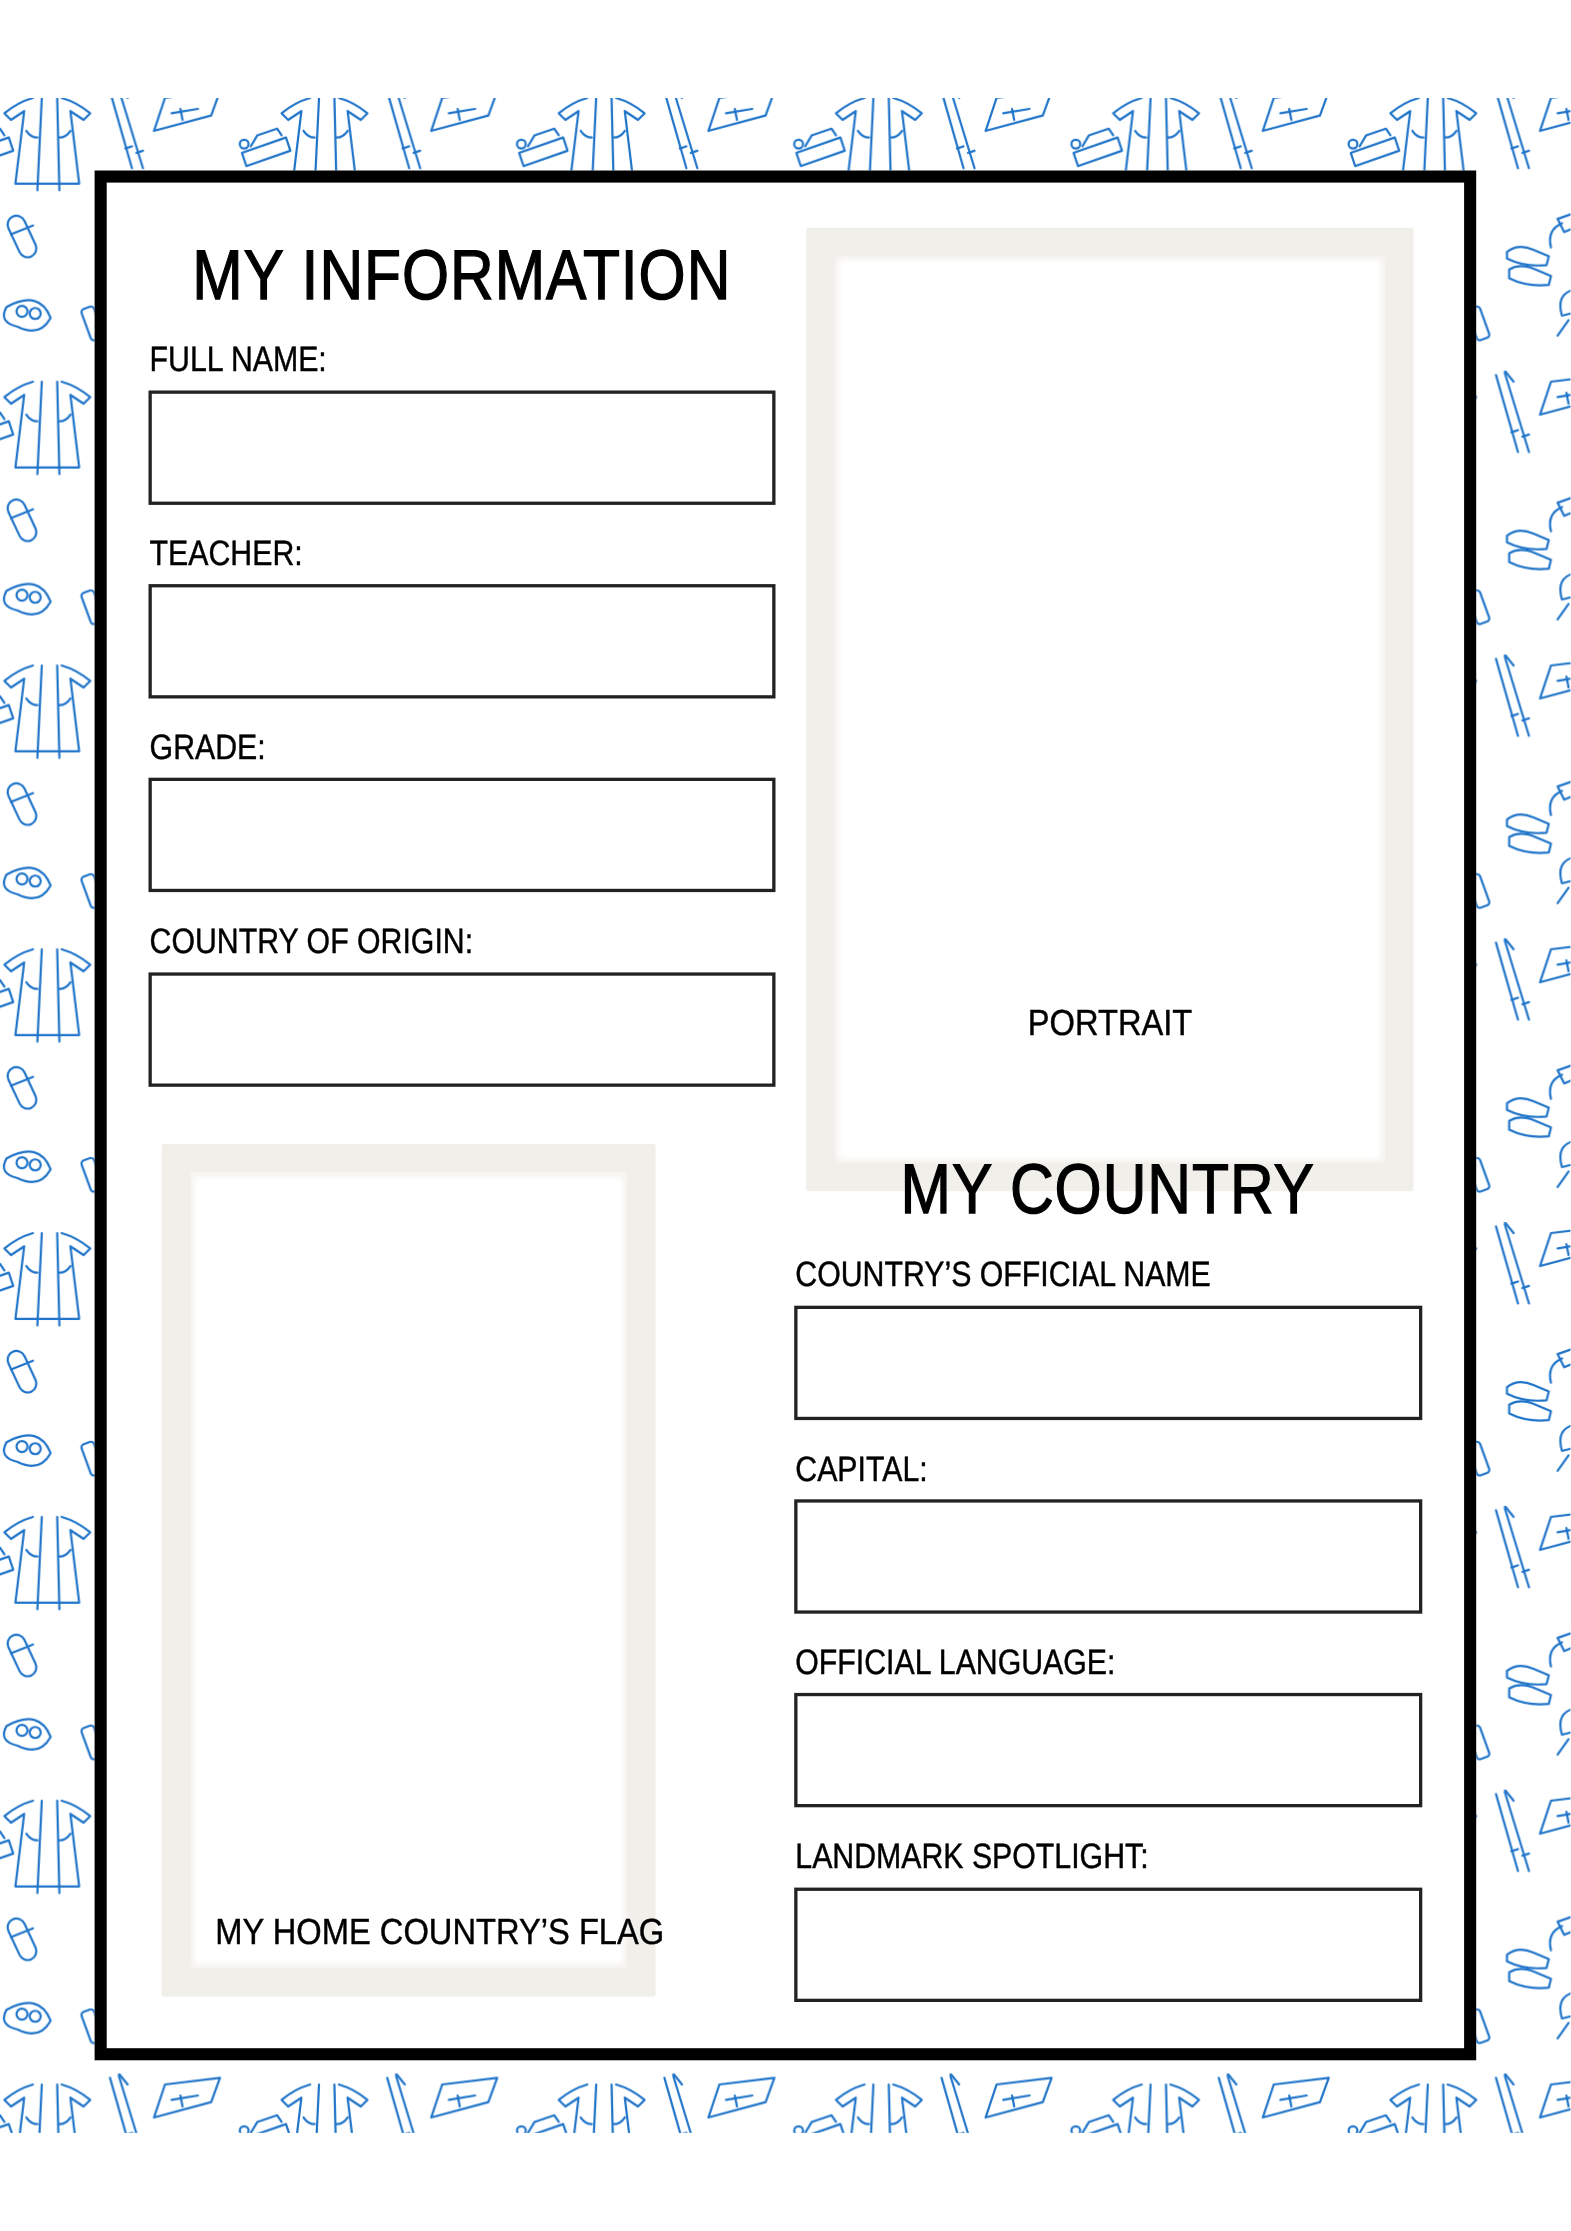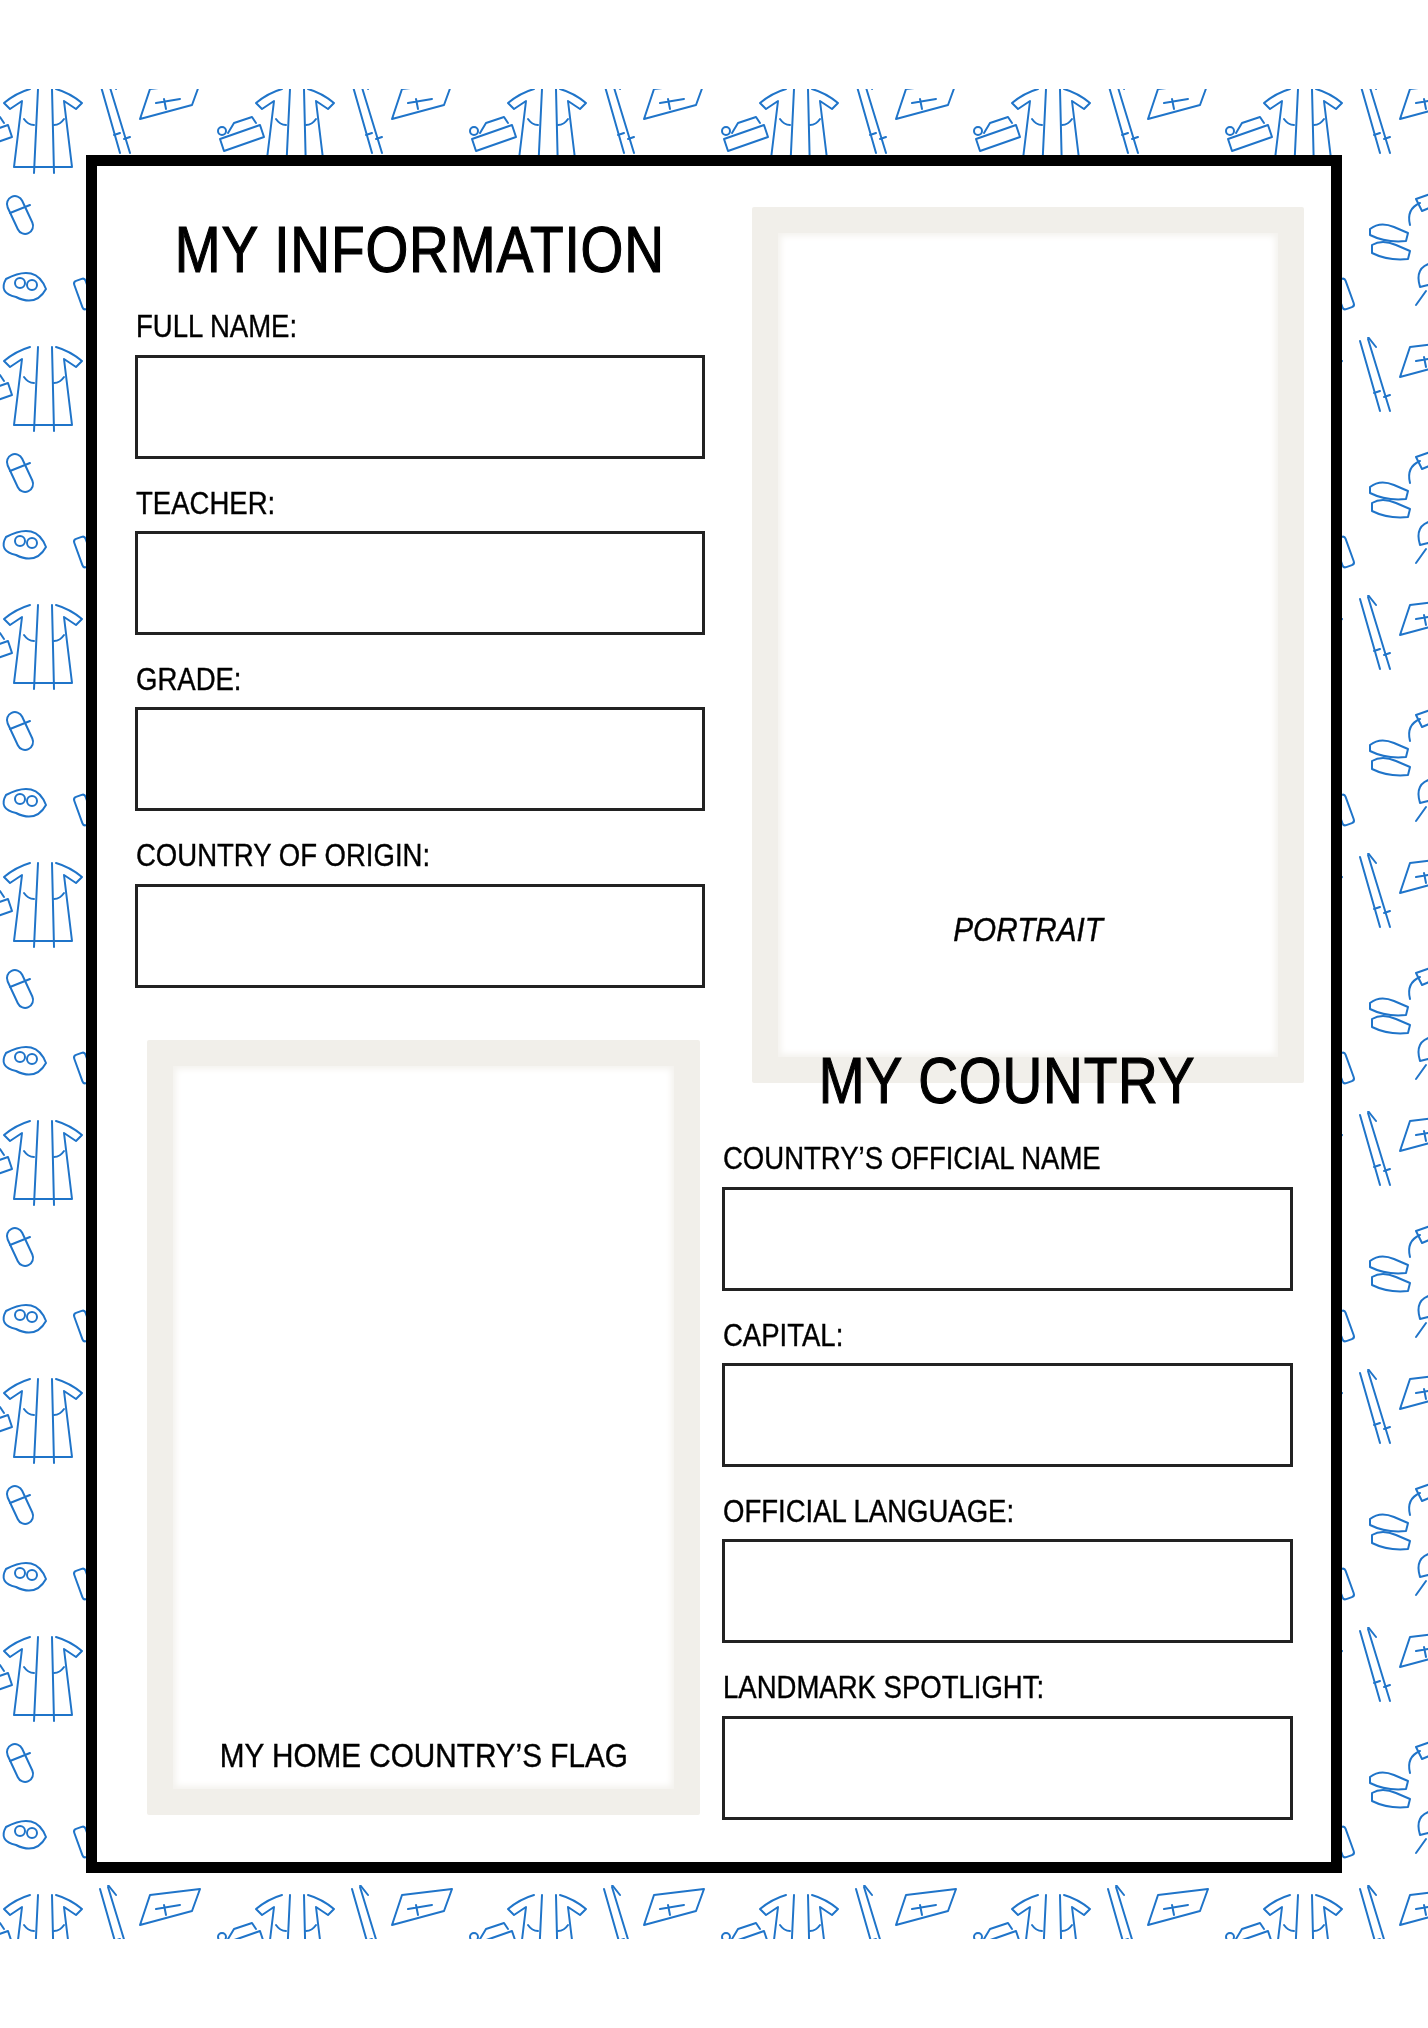--- a/index.html
+++ b/index.html
@@ -115,27 +115,27 @@
 
 <div class="label" style="left:136px; top:487px;">TEACHER:</div>
 <div class="field" style="left:135px; top:531px; width:570px; height:104px;"></div>
 
 <div class="label" style="left:136px; top:663px;">GRADE:</div>
 <div class="field" style="left:135px; top:707px; width:570px; height:104px;"></div>
 
 <div class="label" style="left:136px; top:839px;">COUNTRY OF ORIGIN:</div>
 <div class="field" style="left:135px; top:884px; width:570px; height:104px;"></div>
 
-<div class="frame" style="left:752px; top:207px; width:552px; height:876px;font-style:italic;">
+<div class="frame" style="left:733px; top:207px; width:552px; height:876px;">
   <div class="frame-caption" style="top:680px;">
     <span>PORTRAIT</span>
   </div>
 </div>
 
-<div class="frame" style="left:147px; top:1040px; width:553px; height:775px;">
+<div class="frame" style="left:147px; top:1040px; width:449px; height:775px;">
   <div class="frame-caption" style="top:673px;">
     <span>MY HOME COUNTRY’S FLAG</span>
   </div>
 </div>
 
 <div class="heading" style="left:722px; width:570px; top:1049px; text-align:center; transform:scaleX(0.86);">MY COUNTRY</div>
 
 <div class="label" style="left:723px; top:1142px;">COUNTRY’S OFFICIAL NAME</div>
 <div class="field" style="left:722px; top:1187px; width:571px; height:104px;"></div>
 

